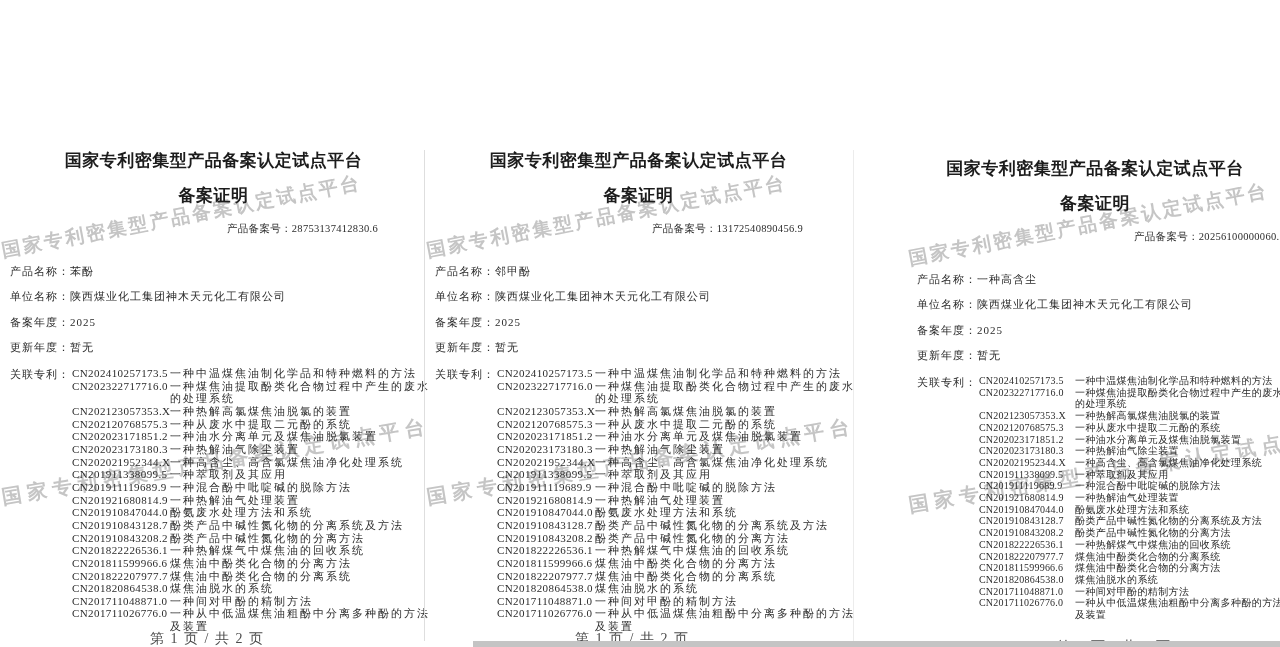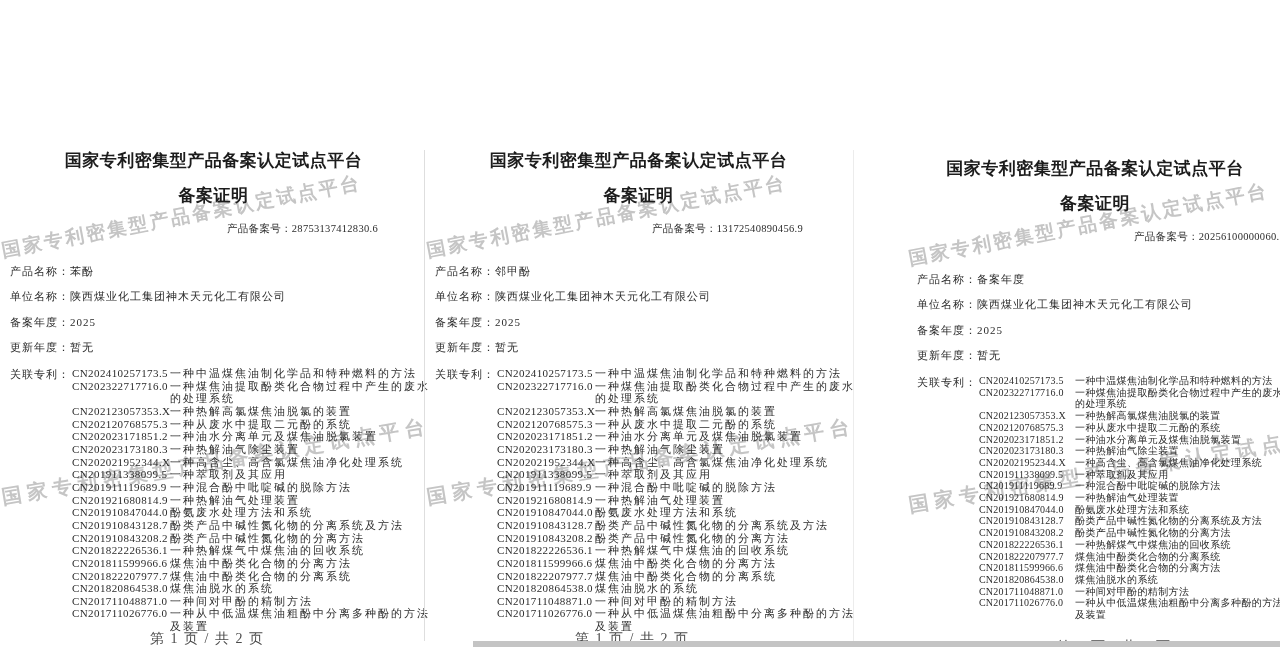--- a/index.html
+++ b/index.html
@@ -288,21 +288,21 @@
     <div class="title">
       <div>国家专利密集型产品备案认定试点平台</div>
       <div>备案证明</div>
     </div>
     <div class="filing">
       <span>产品备案号：</span><span>20256100000060.1</span>
     </div>
     <div class="fields">
       <div class="frow">
         <span class="flabel">产品名称：</span>
-        <span>备案年度</span>
+        <span>一种高含尘</span>
       </div>
       <div class="frow">
         <span class="flabel">单位名称：</span>
         <span>陕西煤业化工集团神木天元化工有限公司</span>
       </div>
       <div class="frow">
         <span class="flabel">备案年度：</span>
         <span>2025</span>
       </div>
       <div class="frow">

